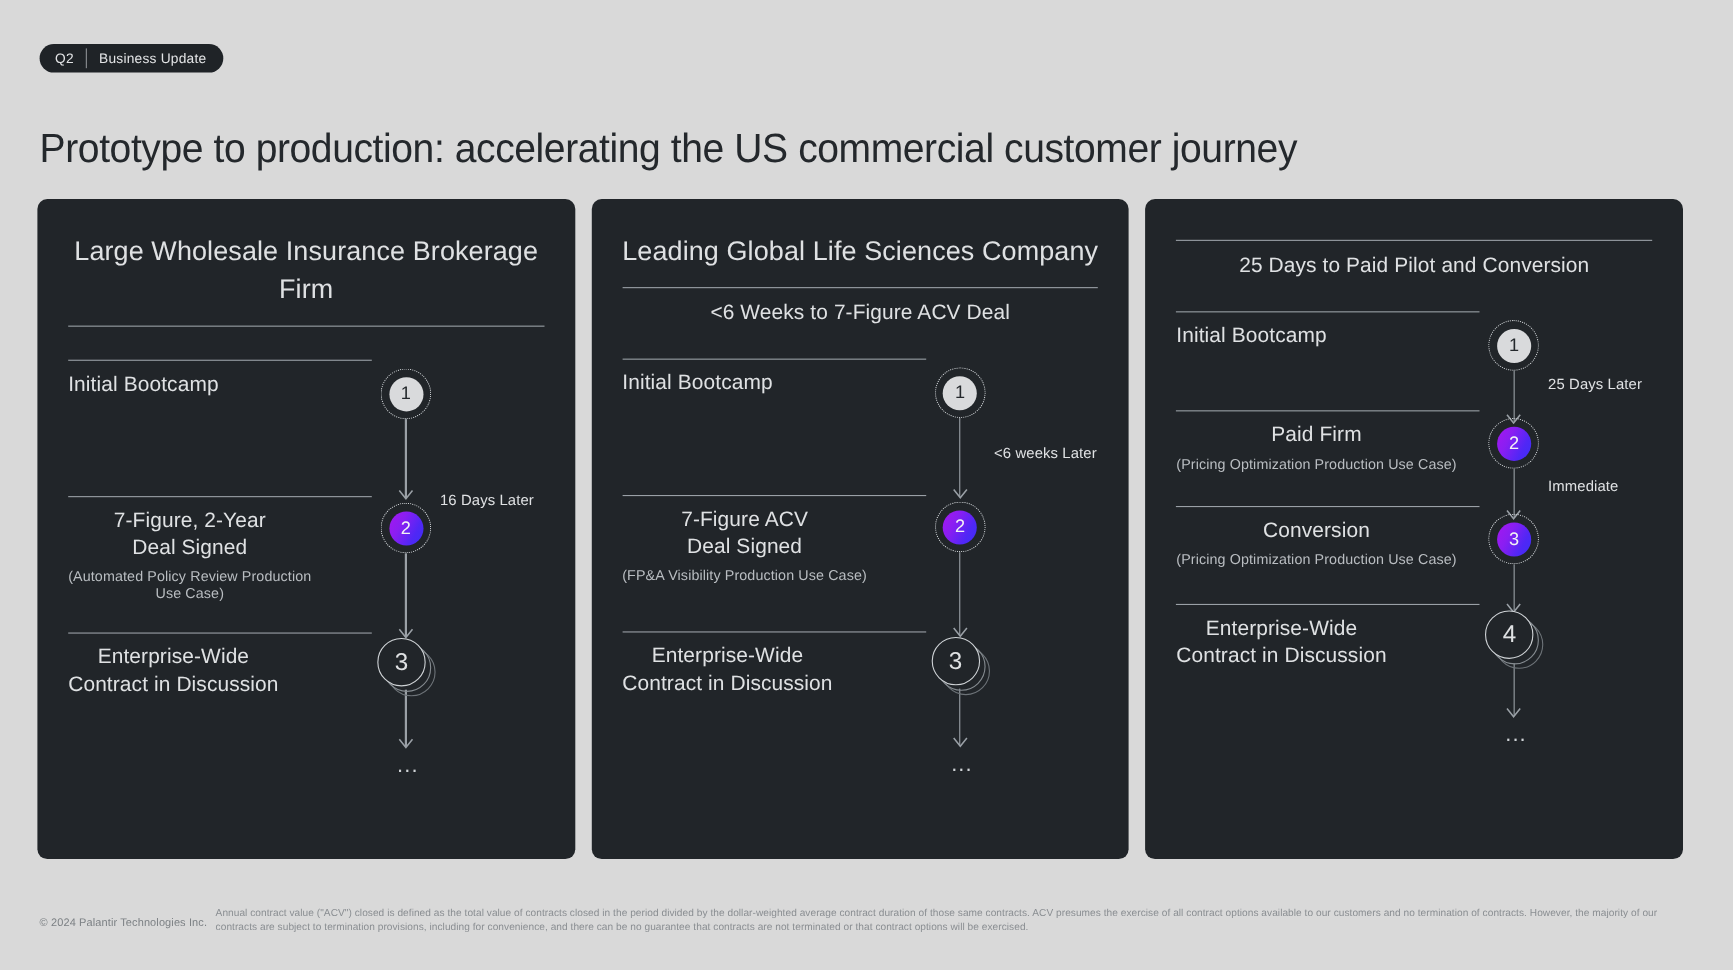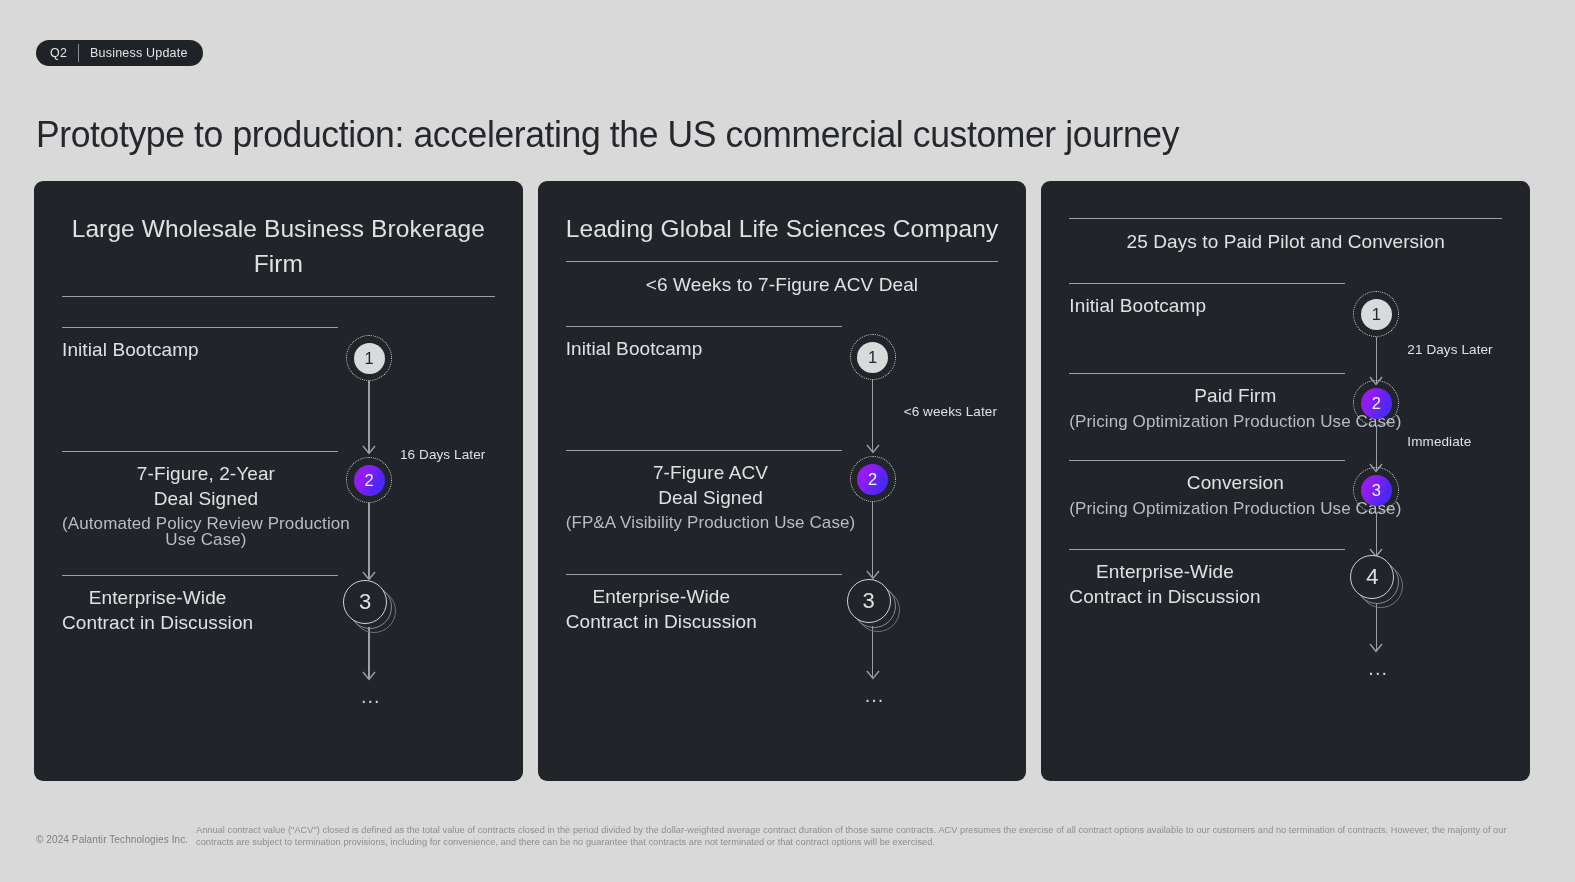--- a/index.html
+++ b/index.html
@@ -138,21 +138,21 @@
   .step-label {
     color: #dfe1e3;
     font-size: 19px;
     line-height: 24.5px;
     font-weight: 400;
     letter-spacing: .1px;
     white-space: pre-line;
   }
   .step-note {
     color: #b9bdc1;
-    font-size: 17px;
+    font-size: 13px;
     line-height: 16px;
     letter-spacing: .1px;
     margin-top: 5px;
     white-space: pre-line;
   }
 
   
   .node {
     position: absolute;
     width: 46px;
@@ -274,21 +274,21 @@
     <span class="badge-sep"></span>
     <span class="badge-label">Business Update</span>
   </div>
 
   <h1 class="page-title">Prototype to production: accelerating the US commercial customer journey</h1>
 
   <div class="cards">
 
     <div class="card">
       <div class="card-title">Large Wholesale
-Business Brokerage Firm</div>
+Insurance Brokerage Firm</div>
       <div class="card-rule"></div>
 
       <div class="timeline">
 
         <div class="step" style="top:0px;">
           <div class="step-rule" style="width:276px;"></div>
           <div class="step-text">
             <div class="step-label">Initial Bootcamp</div>
           </div>
         </div>
@@ -479,21 +479,21 @@
         </div>
         <div class="node purple" style="left:284px; top:184px;">
           <span class="disc">3</span>
         </div>
         <div class="node-stack" style="left:281px; top:272px;">
           <div class="ring r3"></div>
           <div class="ring r2"></div>
           <div class="ring r1">4</div>
         </div>
 
-        <div class="gap-label" style="left:338px; top:59px;">21 Days Later</div>
+        <div class="gap-label" style="left:338px; top:59px;">25 Days Later</div>
         <div class="gap-label" style="left:338px; top:151px;">Immediate</div>
         <div class="ellipsis" style="left:299px; top:381px;">...</div>
       </div>
     </div>
 
   </div>
 
   <div class="footer">
     <div class="copyright">© 2024 Palantir Technologies Inc.</div>
     <div class="footnote">Annual contract value ("ACV") closed is defined as the total value of contracts closed in the period divided by the dollar-weighted average contract duration of those same contracts. ACV presumes the exercise of all contract options available to our customers and no termination of contracts. However, the majority of our contracts are subject to termination provisions, including for convenience, and there can be no guarantee that contracts are not terminated or that contract options will be exercised.</div>

